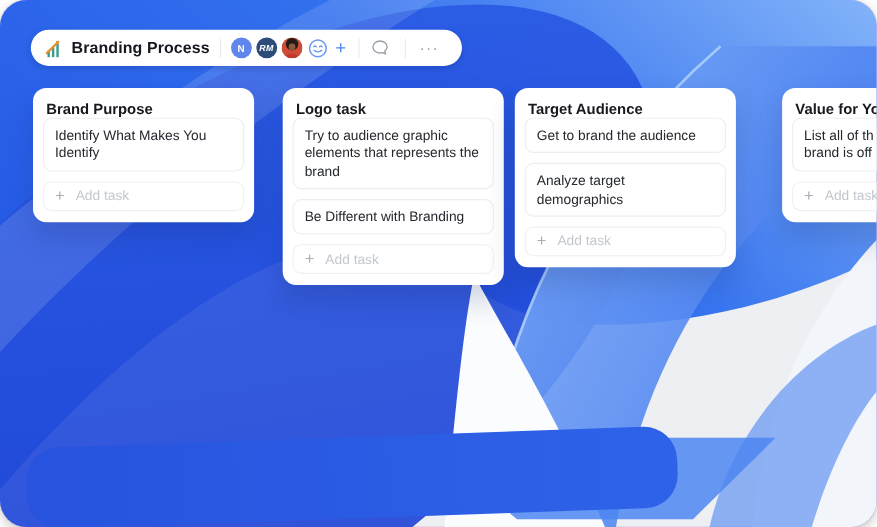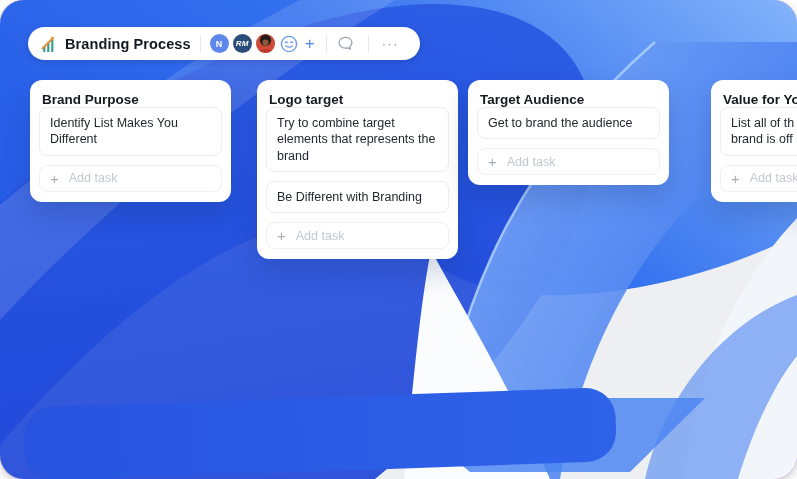--- a/index.html
+++ b/index.html
@@ -133,40 +133,41 @@
       <svg viewBox="0 0 18 18" width="17" height="17">
         <path d="M9,2.4 C5.2,2.4 2.2,5 2.2,8.2 C2.2,11.4 5.2,14 9,14 C9.8,14 10.6,13.9 11.3,13.6 L14.4,14.9 L13.5,12.1 C14.9,11 15.8,9.7 15.8,8.2 C15.8,5 12.8,2.4 9,2.4 Z" fill="none" stroke="#98a0aa" stroke-width="1.3" stroke-linejoin="round"></path>
       </svg>
     </button>
     <span class="vdiv"></span>
     <button class="more-btn" type="button">···</button>
   </div>
 
   <section class="column col-1">
     <h2 class="col-title">Brand Purpose</h2>
-    <div class="card">Identify List Makes You Different</div>
+    <div class="card">Identify What Makes You Identify</div>
     <button class="add-task" type="button">
       <span class="plus">+</span>
       <span>Add task</span>
     </button>
   </section>
 
   <section class="column col-2">
-    <h2 class="col-title">Logo target</h2>
-    <div class="card">Try to combine target elements that represents the brand</div>
+    <h2 class="col-title">Logo task</h2>
+    <div class="card">Try to audience graphic elements that represents the brand</div>
     <div class="card">Be Different with Branding</div>
     <button class="add-task" type="button">
       <span class="plus">+</span>
       <span>Add task</span>
     </button>
   </section>
 
   <section class="column col-3">
     <h2 class="col-title">Target Audience</h2>
     <div class="card">Get to brand the audience</div>
+    <div class="card">Analyze target demographics</div>
     <button class="add-task" type="button">
       <span class="plus">+</span>
       <span>Add task</span>
     </button>
   </section>
 
   <section class="column col-4">
     <h2 class="col-title">Value for Yo</h2>
     <div class="card">List all of th
 brand is off</div>

